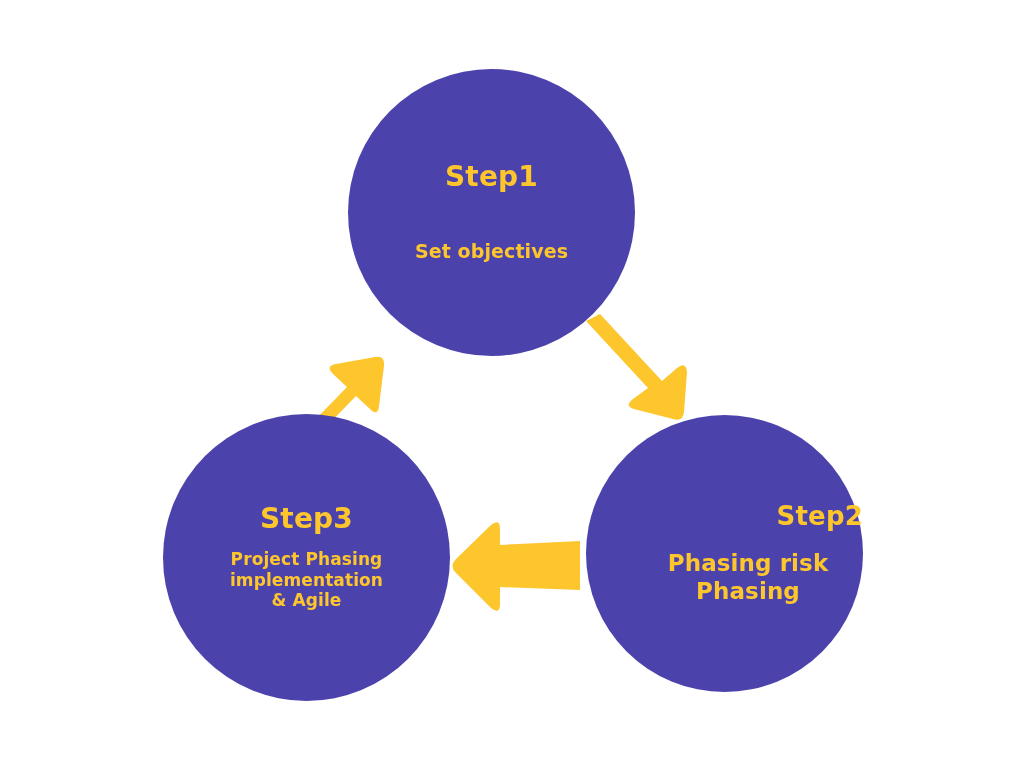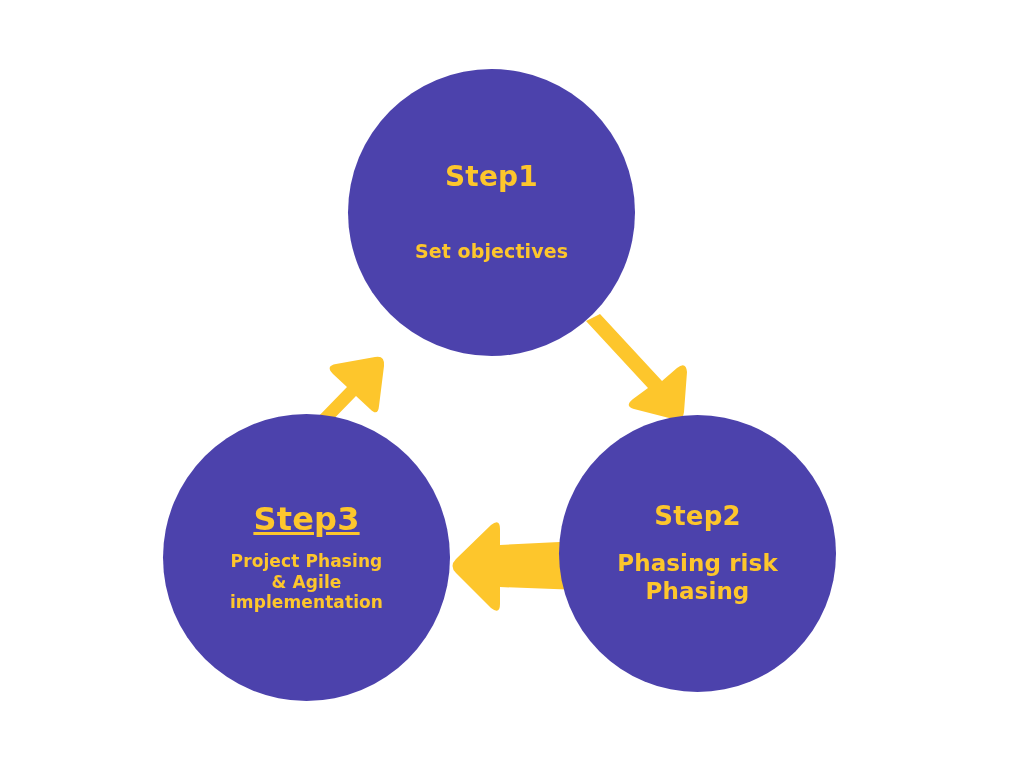--- a/index.html
+++ b/index.html
@@ -59,45 +59,45 @@
     font-size: 28px;
     margin-bottom: 25px;
   }
   #node-step1 .node-desc {
     font-size: 19px;
     width: 250px;
   }
 
   
   #node-step2 {
-    left: 559px;
+    left: 586px;
     top: 415px;
     width: 277px;
     height: 277px;
+    align-items: flex-end;
   }
   #node-step2 .node-title {
     font-size: 26px;
     margin-bottom: 18px;
   }
   #node-step2 .node-desc {
     font-size: 23px;
     width: 230px;
   }
 
   
   #node-step3 {
     left: 163px;
     top: 414px;
     width: 287px;
     height: 287px;
   }
   #node-step3 .node-title {
-    font-size: 32px;
+    font-size: 28px;
     margin-bottom: 14px;
-    text-decoration: underline;
   }
   #node-step3 .node-desc {
     font-size: 17px;
     width: 270px;
   }
 </style>
 </head>
 <body>
 
 <div id="diagram-canvas">
@@ -159,18 +159,18 @@
     <div class="node-desc">
       <div>Phasing risk</div>
       <div>Phasing</div>
     </div>
   </div>
 
   <div id="node-step3" class="node" style="background:#4C42AC; color:#FDC62C;">
     <div class="node-title">Step3</div>
     <div class="node-desc">
       <div>Project Phasing</div>
+      <div>implementation</div>
       <div>&amp; Agile</div>
-      <div>implementation</div>
     </div>
   </div>
 
 </div>
 
 </body></html>

